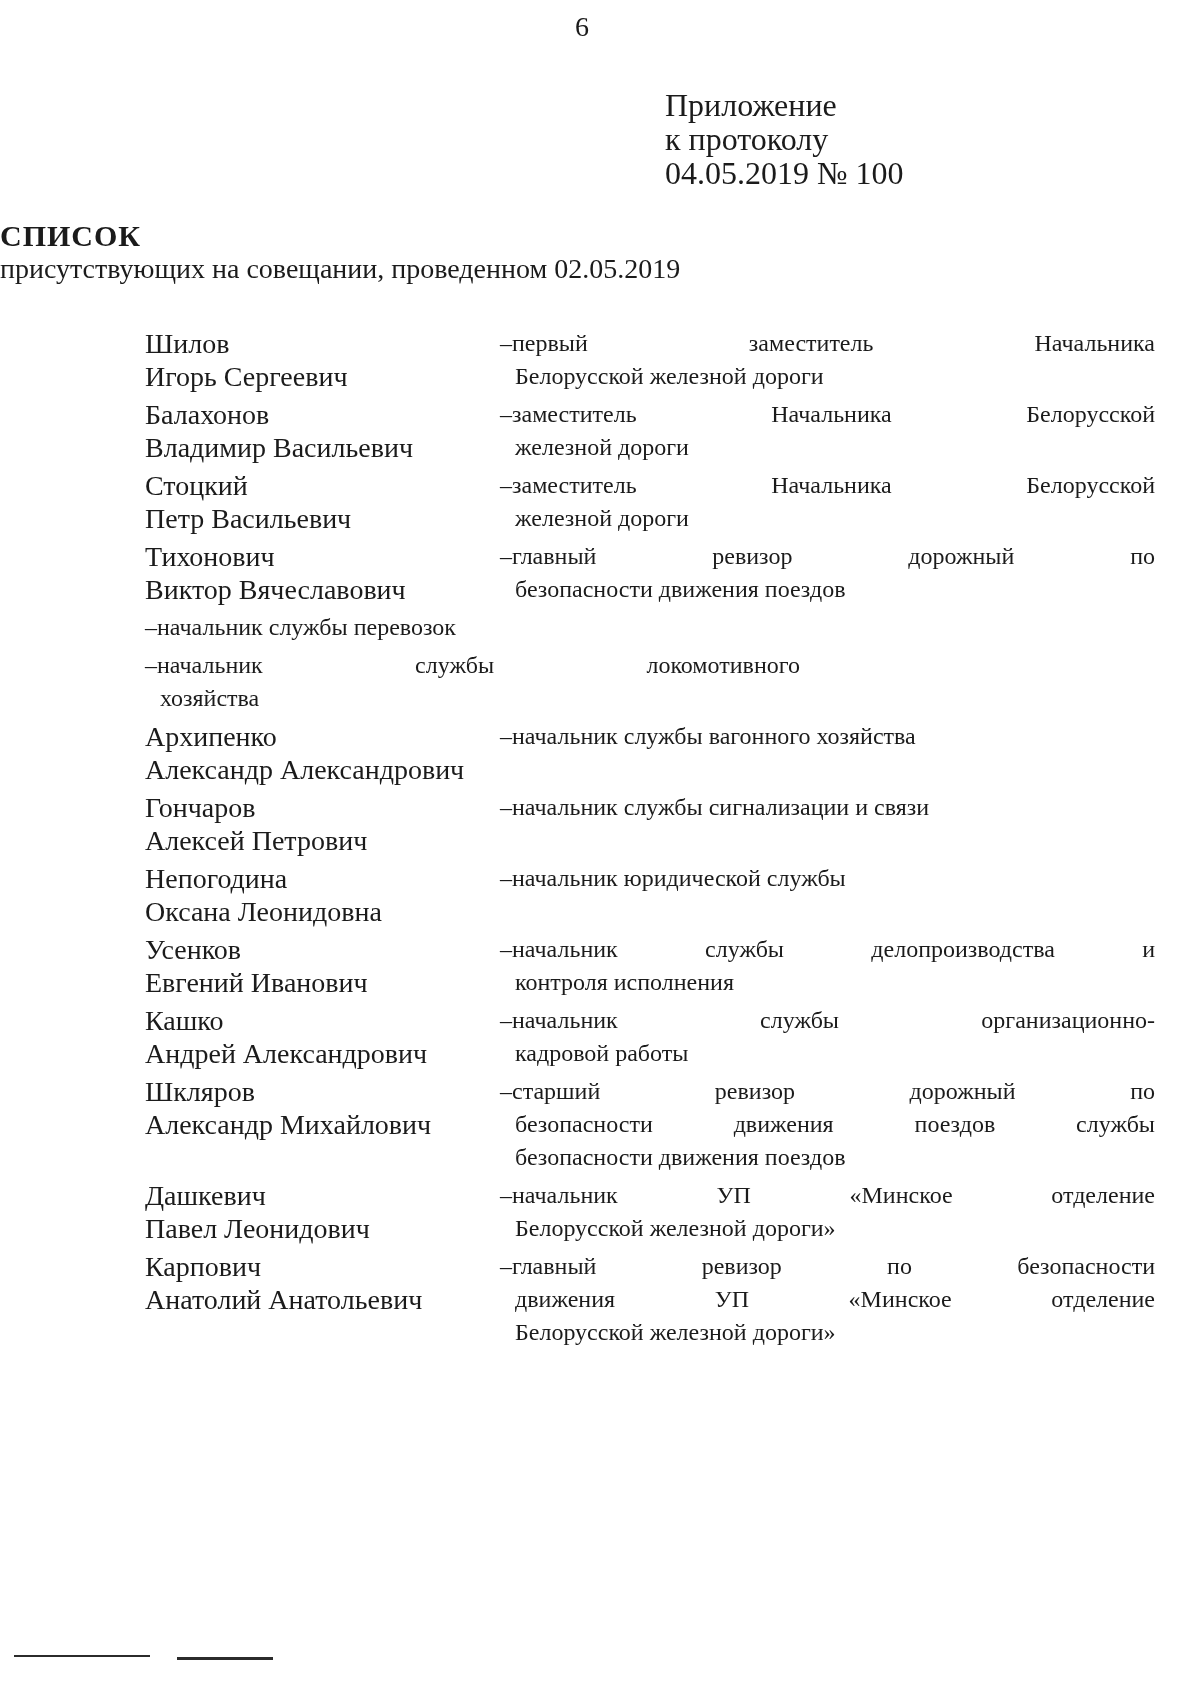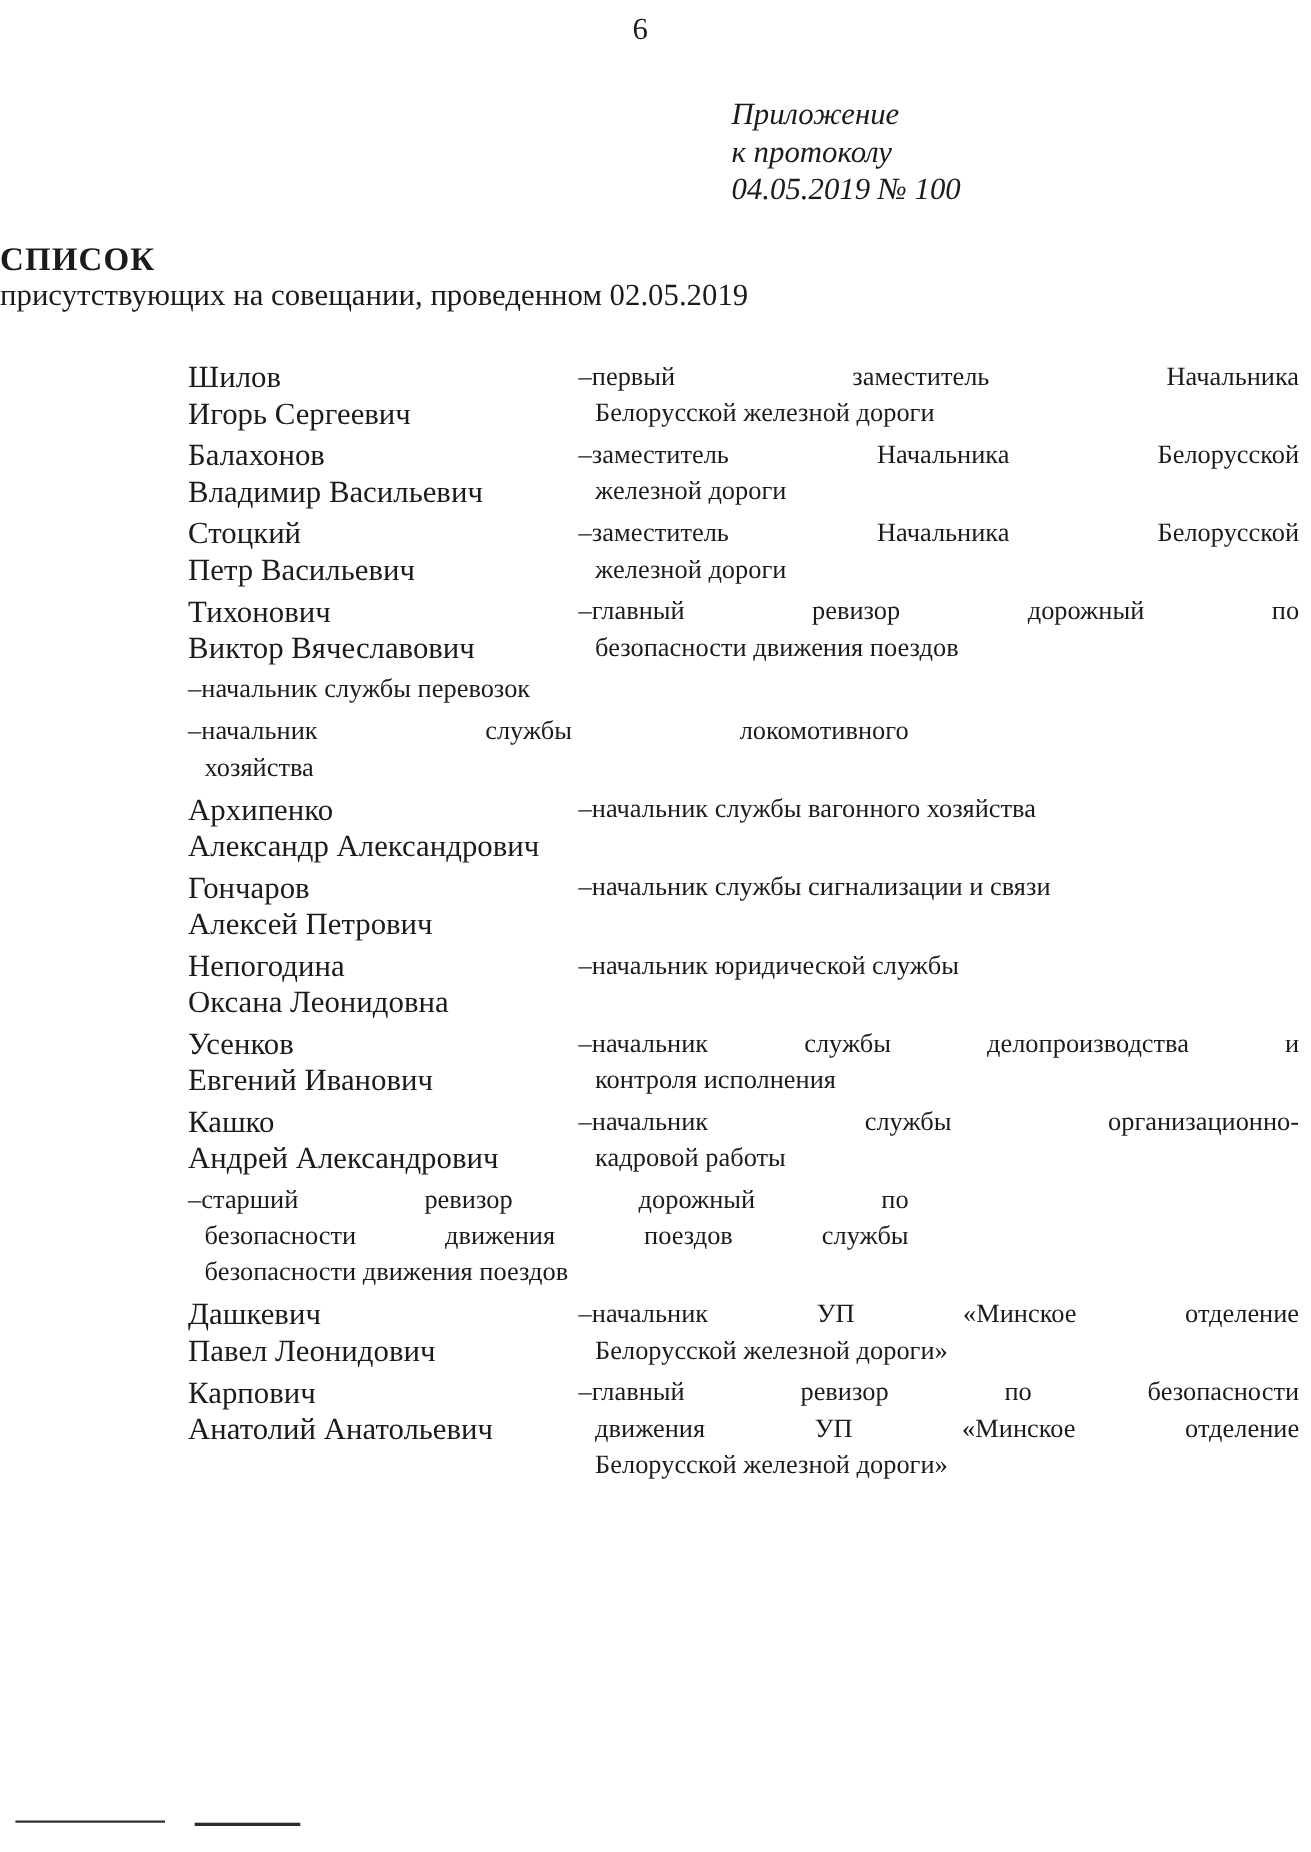--- a/index.html
+++ b/index.html
@@ -20,24 +20,23 @@
     width: 1164px;
     text-align: center;
     font-size: 28px;
     line-height: 33px;
   }
 
   .appendix {
     position: absolute;
     top: 88px;
     left: 665px;
-    font-size: 28px;
+    font-size: 32px;
     line-height: 34px;
     white-space: nowrap;
-    font-style: italic;
   }
 
   .heading {
     position: absolute;
     top: 219px;
     left: 0;
     width: 1166px;
     text-align: left;
   }
   .heading .title {
@@ -49,21 +48,20 @@
   .heading .subtitle {
     font-size: 28px;
     line-height: 33px;
   }
 
   .roster {
     position: absolute;
     top: 327px;
     left: 145px;
     width: 1010px;
-    margin-left: 26px;
   }
   .entry {
     display: flex;
     margin-bottom: 5px;
   }
   .names {
     flex: none;
     width: 355px;
     font-size: 28px;
     line-height: 33px;
@@ -201,20 +199,24 @@
       <div class="names">
         <div>Кашко</div>
         <div>Андрей Александрович</div>
       </div>
       <div class="position">
         <div class="pos-line">–начальник службы организационно-</div>
         <div class="pos-line">кадровой работы</div>
       </div>
     </div>
     <div class="entry">
+      <div class="names">
+        <div>Шкляров</div>
+        <div>Александр Михайлович</div>
+      </div>
       <div class="position">
         <div class="pos-line">–старший ревизор дорожный по</div>
         <div class="pos-line">безопасности движения поездов службы</div>
         <div class="pos-line">безопасности движения поездов</div>
       </div>
     </div>
     <div class="entry">
       <div class="names">
         <div>Дашкевич</div>
         <div>Павел Леонидович</div>

